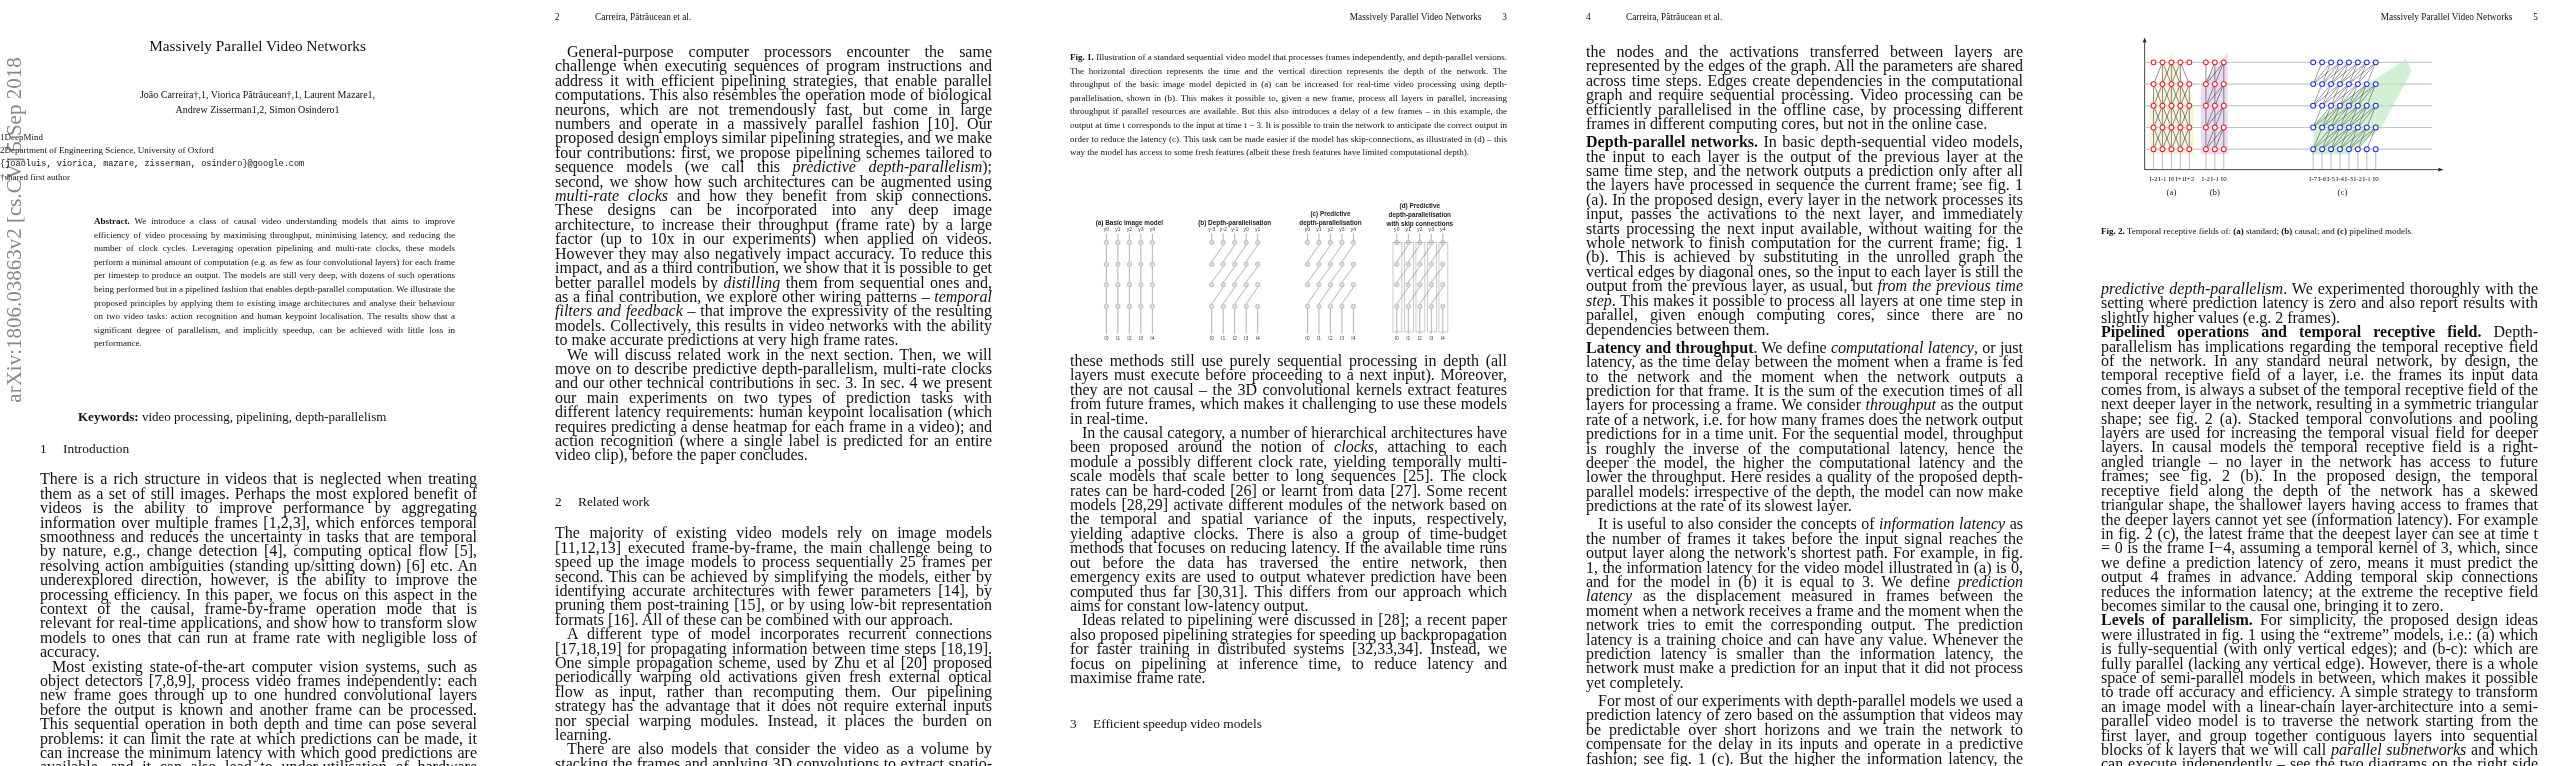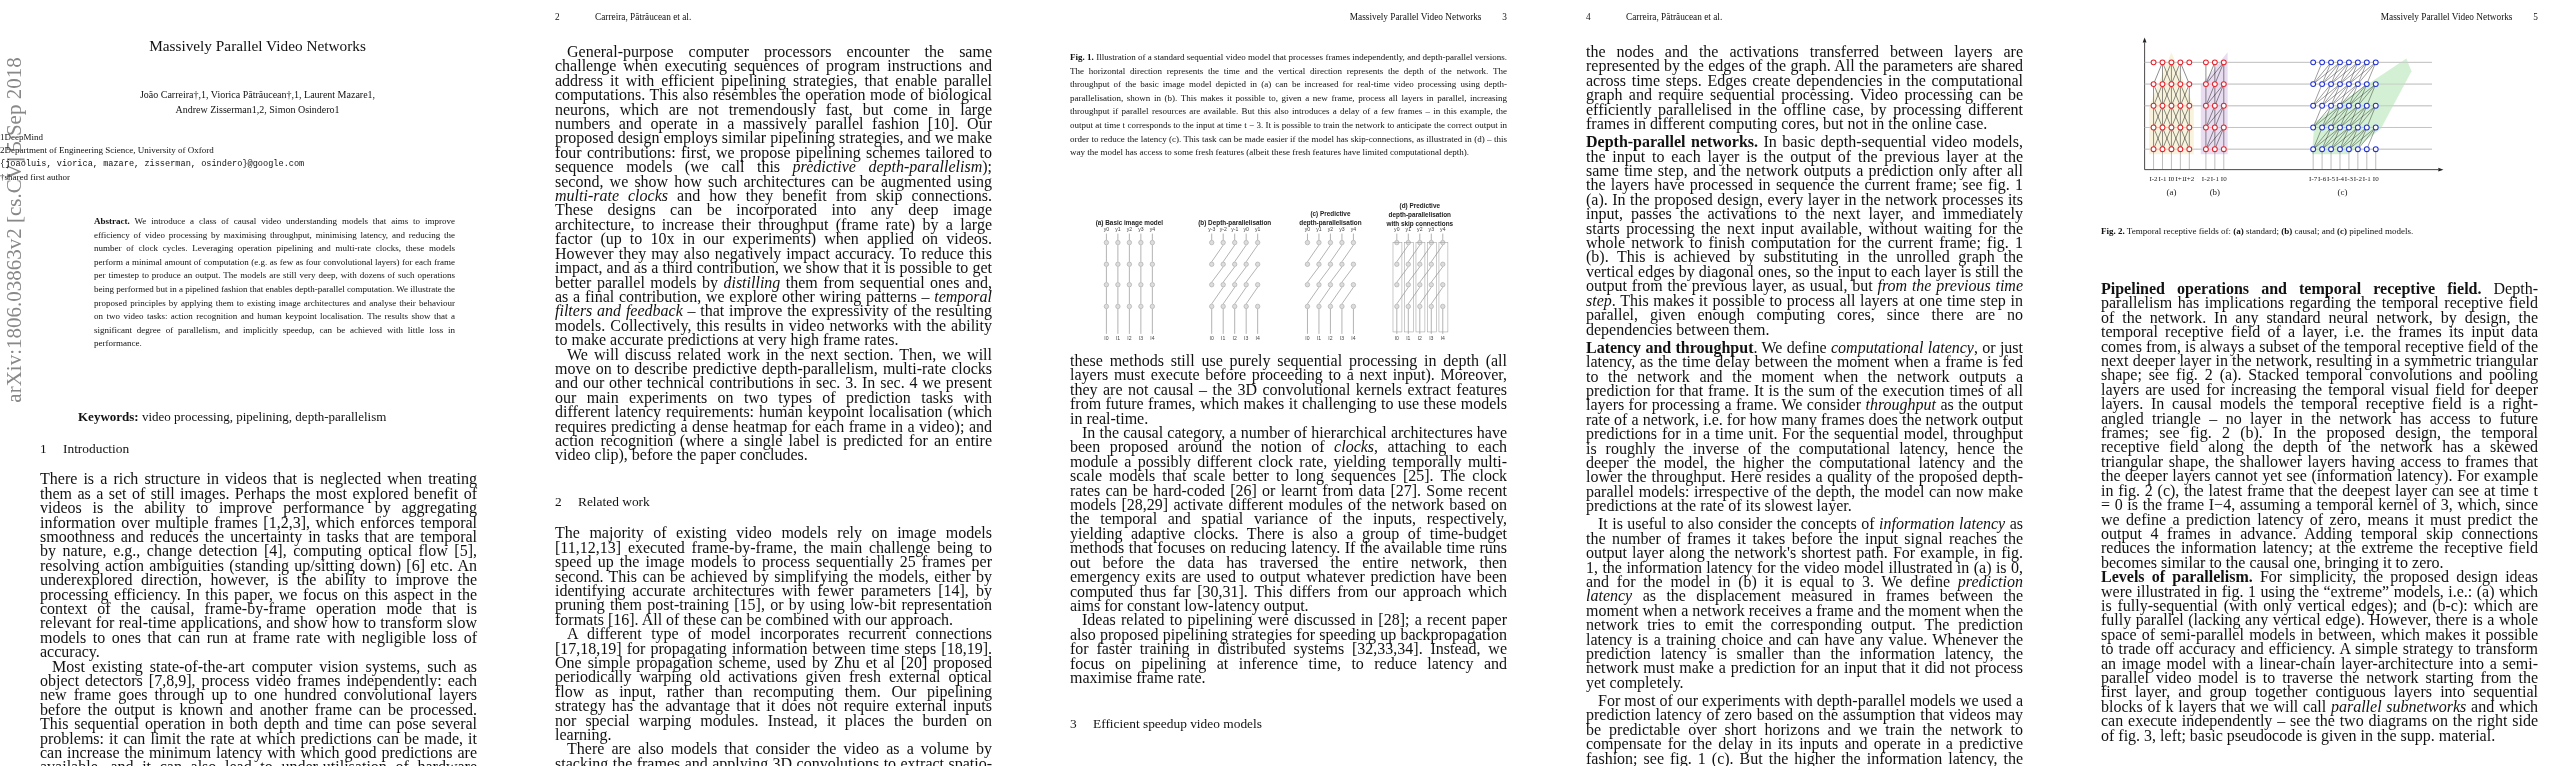--- a/index.html
+++ b/index.html
@@ -611,17 +611,18 @@
         <text x="372" y="232" text-anchor="middle" font-size="11">I0</text>
         <text x="52" y="254" text-anchor="middle" font-size="14">(a)</text>
         <text x="120" y="254" text-anchor="middle" font-size="14">(b)</text>
         <text x="320" y="254" text-anchor="middle" font-size="14">(c)</text>
       </svg>
   </div>
   <div class="content" style="top:225px">
     <div class="caption"><b>Fig. 2.</b> <span>Temporal receptive fields of: </span><b>(a)</b><span> standard; </span><b>(b)</b><span> causal; and </span><b>(c)</b><span> pipelined models.</span></div>
   </div>
   <div class="content" style="top:282px">
+    <p><i>predictive depth-parallelism</i><span>. We experimented thoroughly with the setting where prediction latency is zero and also report results with slightly higher values (e.g. 2 frames).</span></p>
     <p><b>Pipelined operations and temporal receptive field.</b><span> Depth-parallelism has implications regarding the temporal receptive field of the network. In any standard neural network, by design, the temporal receptive field of a layer, i.e. the frames its input data comes from, is always a subset of the temporal receptive field of the next deeper layer in the network, resulting in a symmetric triangular shape; see fig. 2 (a). Stacked temporal convolutions and pooling layers are used for increasing the temporal visual field for deeper layers. In causal models the temporal receptive field is a right-angled triangle – no layer in the network has access to future frames; see fig. 2 (b). In the proposed design, the temporal receptive field along the depth of the network has a skewed triangular shape, the shallower layers having access to frames that the deeper layers cannot yet see (information latency). For example in fig. 2 (c), the latest frame that the deepest layer can see at time t = 0 is the frame I−4, assuming a temporal kernel of 3, which, since we define a prediction latency of zero, means it must predict the output 4 frames in advance. Adding temporal skip connections reduces the information latency; at the extreme the receptive field becomes similar to the causal one, bringing it to zero.</span></p>
     <p><b>Levels of parallelism.</b><span> For simplicity, the proposed design ideas were illustrated in fig. 1 using the “extreme” models, i.e.: (a) which is fully-sequential (with only vertical edges); and (b-c): which are fully parallel (lacking any vertical edge). However, there is a whole space of semi-parallel models in between, which makes it possible to trade off accuracy and efficiency. A simple strategy to transform an image model with a linear-chain layer-architecture into a semi-parallel video model is to traverse the network starting from the first layer, and group together contiguous layers into sequential blocks of k layers that we will call </span><i>parallel subnetworks</i><span> and which can execute independently – see the two diagrams on the right side of fig. 3, left; basic pseudocode is given in the supp. material.</span></p>
   </div>
 </div>
 
 
 </body></html>

